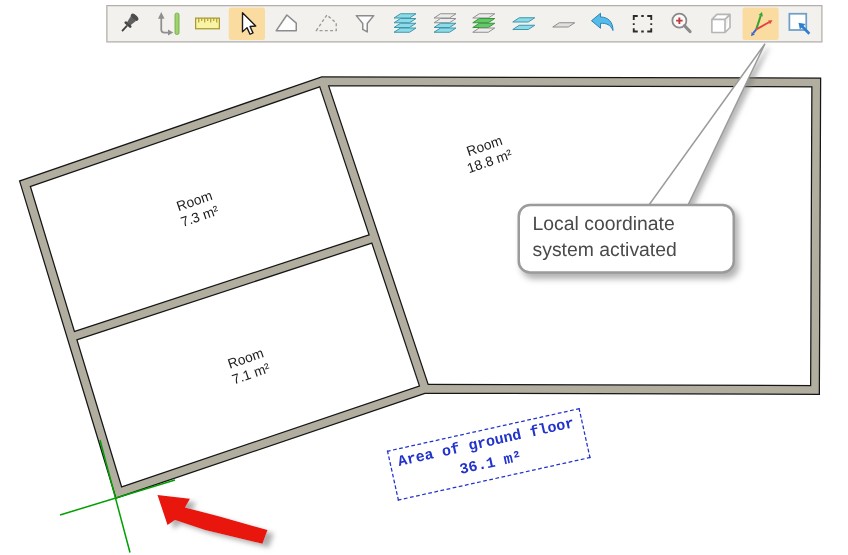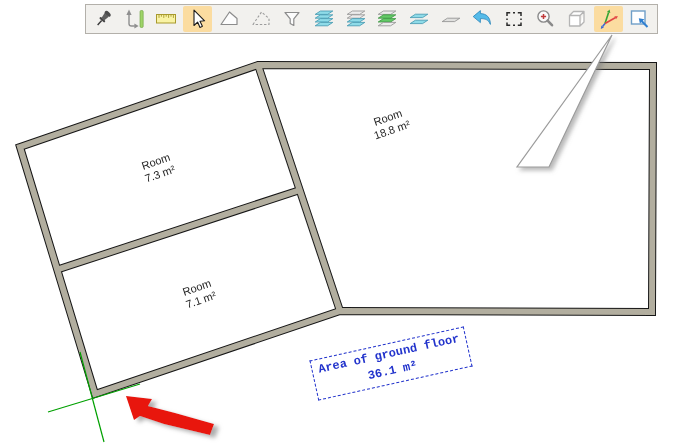--- a/index.html
+++ b/index.html
@@ -239,14 +239,15 @@
   <div class="room-label" style="left:154px; top:281px; transform:rotate(-19deg);">
     <div>Room</div>
     <div>7.1 m²</div>
   </div>
 
   <div class="area-label">
     <div>Area of ground floor</div>
     <div>36.1 m²</div>
   </div>
 
+  <div id="callout-bubble">Local coordinate system activated</div>
 
 </div>
 
 </body></html>

